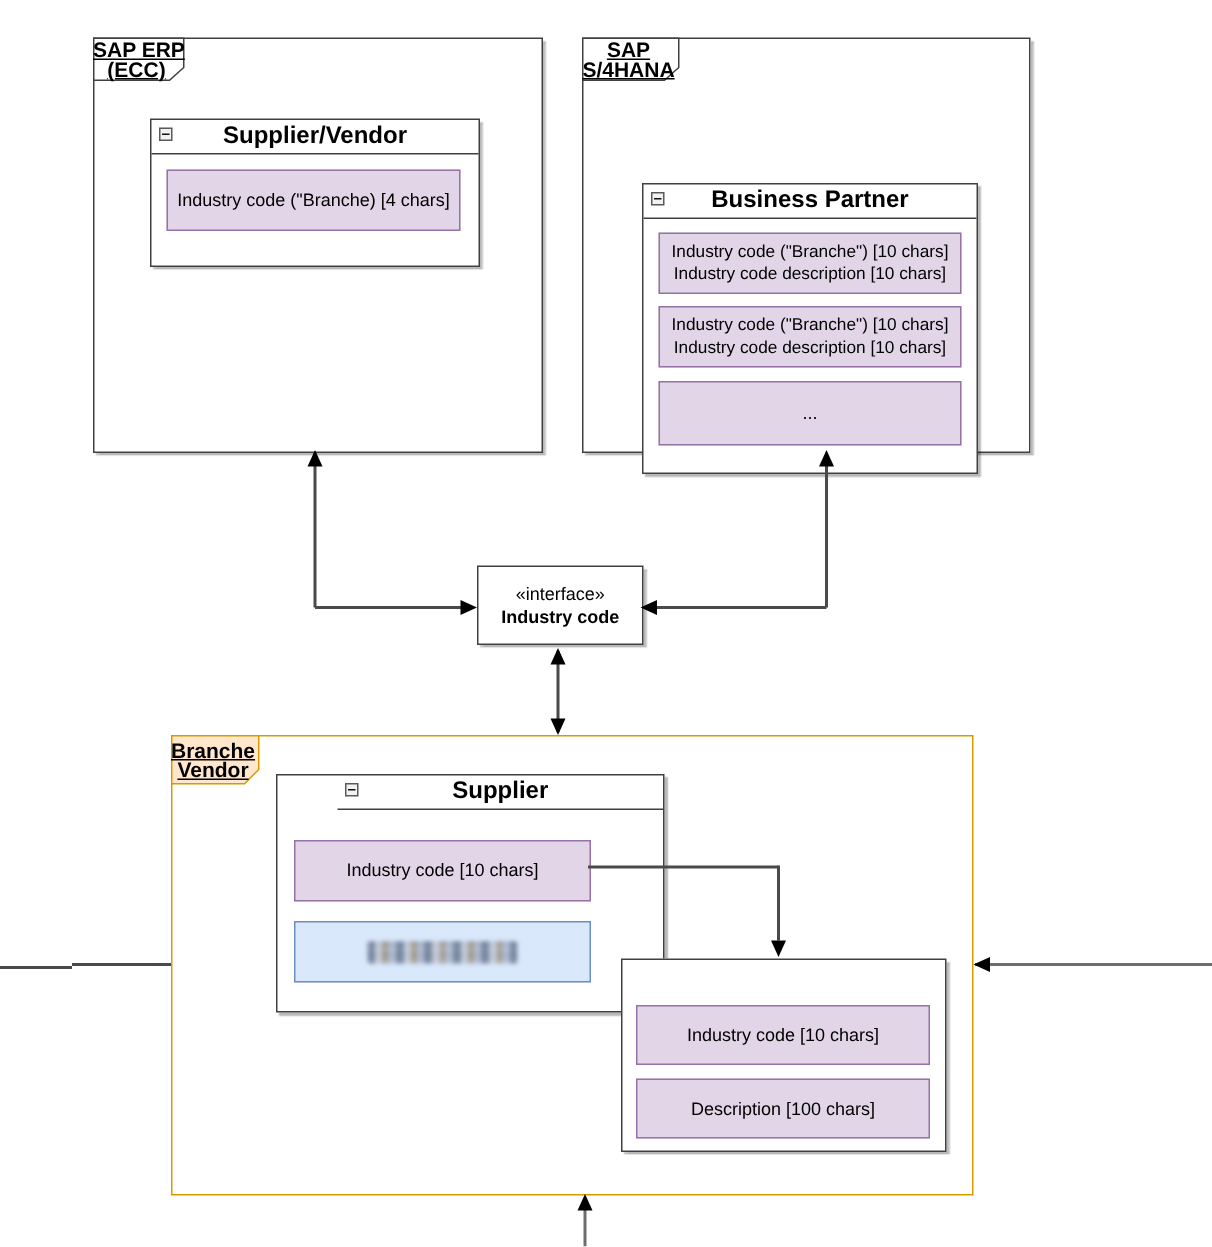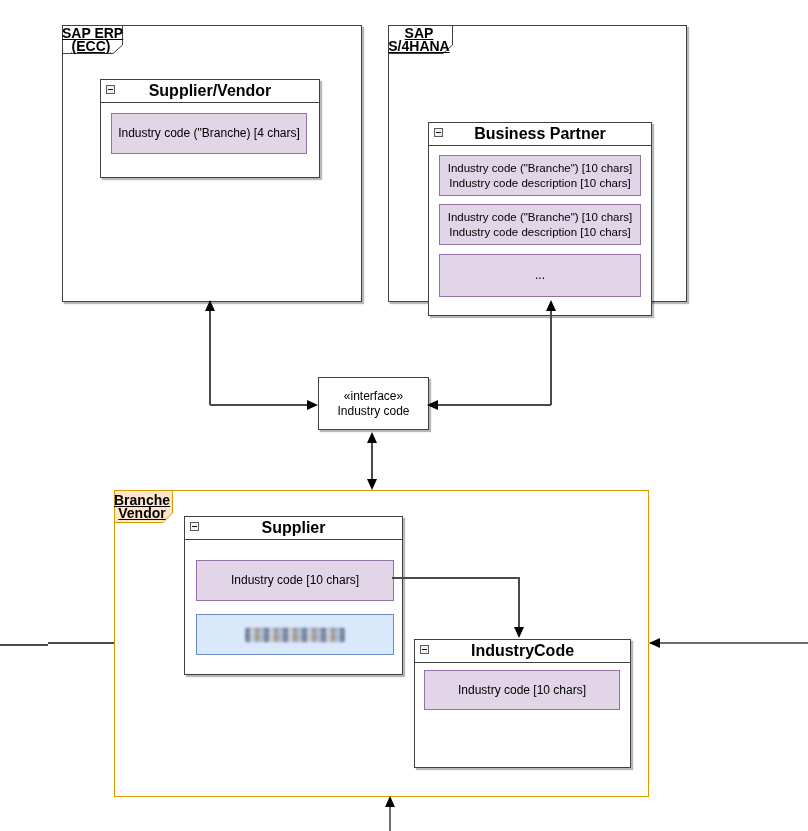--- a/index.html
+++ b/index.html
@@ -52,21 +52,21 @@
       repeating-linear-gradient(0deg, rgba(255,255,255,.30) 0 4px, rgba(88,104,136,.35) 4px 8px);
     filter:blur(1.3px);
   }
   
   .iface{
     position:absolute;background:#fff;border:1px solid #404040;
     box-shadow:2px 2px 1px rgba(0,0,0,0.28);
     display:flex;flex-direction:column;align-items:center;justify-content:center;
     font-size:12px;line-height:15px;
   }
-  .iface .name{font-weight:normal;}
+  .iface .name{font-weight:bold;}
   
   .ln{position:absolute;background:#4a4a4a;}
   .ah{position:absolute;width:0;height:0;}
   .ah.up{border-left:5px solid transparent;border-right:5px solid transparent;border-bottom:11px solid #000;}
   .ah.down{border-left:5px solid transparent;border-right:5px solid transparent;border-top:11px solid #000;}
   .ah.left{border-top:5px solid transparent;border-bottom:5px solid transparent;border-right:11px solid #000;}
   .ah.right{border-top:5px solid transparent;border-bottom:5px solid transparent;border-left:11px solid #000;}
 </style>
 </head>
 <body>
@@ -117,40 +117,39 @@
   <span>«interface»</span>
   <span class="name">Industry code</span>
 </div>
 
 <div class="frame orange" style="left:114px;top:490px;width:533px;height:305px;">
   <svg class="tab-svg" style="left:-1px;top:-1px;" width="60" height="34">
     <polygon points="0.5,0.5 58.5,0.5 58.5,23 49,32.5 0.5,32.5" fill="#ffe6cc" stroke="#d79b00" stroke-width="1"></polygon>
   </svg>
   <div class="tab-label" style="left:-1px;top:3px;width:56px;"><span>Branche</span><br><span>Vendor</span></div>
 
-  <div class="uml-class" style="left:69px;top:25px;width:217px;height:157px;">
+  <div class="uml-class" style="left:69px;top:25px;width:217px;height:157px;padding-left:40px;">
     <div class="uml-header">
       <span class="collapse"></span>
       <span>Supplier</span>
     </div>
     <div class="field" style="left:11px;top:43px;width:198px;height:41px;">
       <span>Industry code [10 chars]</span>
     </div>
     <div class="field blue" style="left:11px;top:97px;width:198px;height:41px;">
       <span class="mosaic"></span>
     </div>
   </div>
 
   <div class="uml-class" style="left:299px;top:148px;width:215px;height:127px;">
-    <div class="uml-header">
-      <span class="collapse"></span>
-      <span>IndustryCode</span>
-    </div>
     <div class="field" style="left:9px;top:30px;width:196px;height:40px;">
       <span>Industry code [10 chars]</span>
+    </div>
+    <div class="field" style="left:9px;top:79px;width:196px;height:40px;">
+      <span>Description [100 chars]</span>
     </div>
   </div>
 </div>
 
 <div class="ln" style="left:209px;top:302px;width:1.5px;height:103px;"></div>
 <div class="ln" style="left:210px;top:404px;width:100px;height:1.5px;"></div>
 <div class="ah up" style="left:205px;top:300px;"></div>
 <div class="ah right" style="left:307px;top:400px;"></div>
 
 <div class="ln" style="left:550px;top:302px;width:1.5px;height:103px;"></div>

